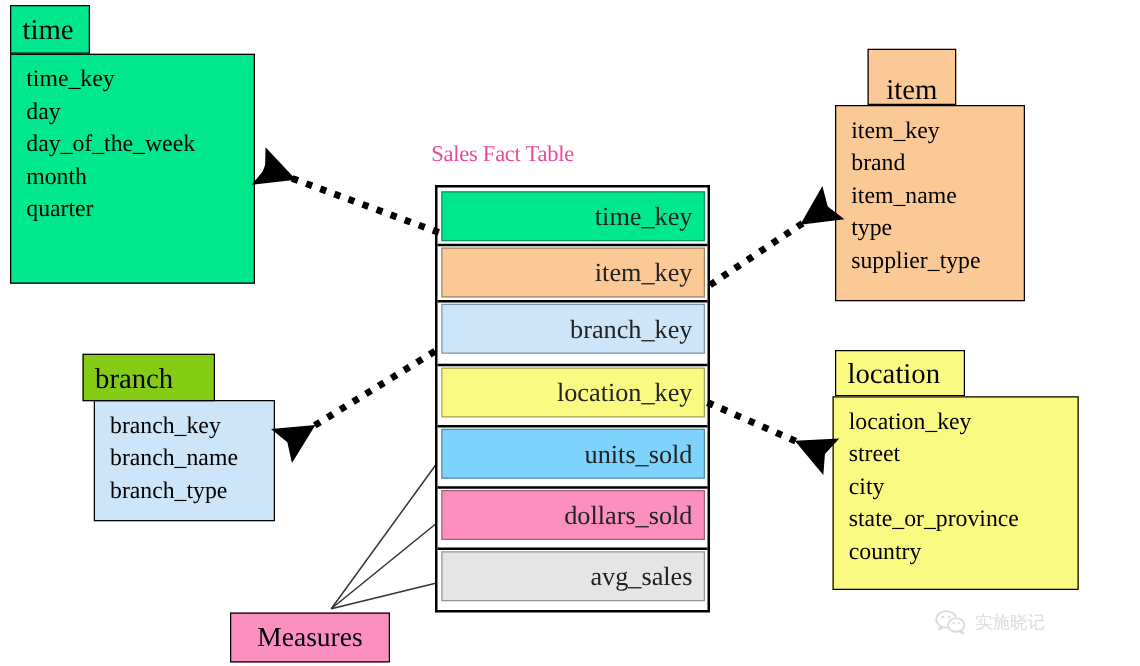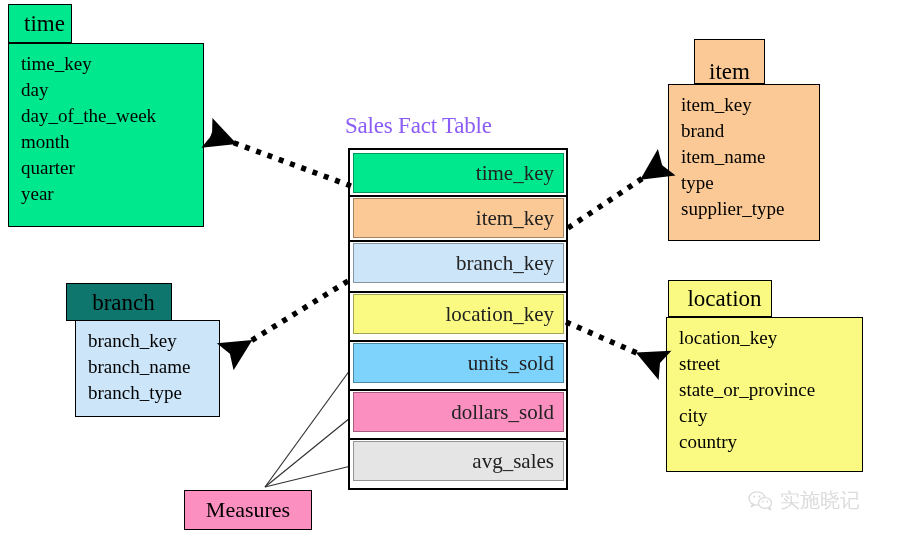--- a/index.html
+++ b/index.html
@@ -22,42 +22,41 @@
     position: absolute;
     box-sizing: border-box;
     border: 1px solid #000000;
     display: flex;
     align-items: center;
     padding-left: 9px;
     font-size: 23px;
     color: #000000;
     line-height: 1;
     z-index: 3;
-    justify-content: center;
   }
   .dim-body {
     position: absolute;
     box-sizing: border-box;
     border: 1px solid #000000;
     padding: 7px 0 6px 12px;
     z-index: 2;
   }
   .dim-field {
     font-size: 19px;
     line-height: 26px;
     color: #000000;
     white-space: nowrap;
   }
   
   #fact-title {
     position: absolute;
     left: 345px;
     top: 113px;
-    font-size: 23px;
-    color: #8b5cf6;
+    font-size: 18px;
+    color: #ec4899;
     letter-spacing: -0.2px;
     white-space: nowrap;
   }
   #fact-table {
     position: absolute;
     left: 348px;
     top: 148px;
     width: 220px;
     height: 342px;
     box-sizing: border-box;
@@ -119,78 +118,77 @@
     position: absolute;
     left: 748px;
     top: 487px;
     display: flex;
     align-items: center;
     gap: 6px;
     opacity: 0.30;
     z-index: 4;
   }
   #watermark .wm-text {
-    font-size: 20px;
+    font-size: 14px;
     color: #8a8a8a;
     font-family: "DejaVu Sans", sans-serif;
     white-space: nowrap;
   }
 </style>
 </head>
 <body>
 
 <div id="canvas">
 
   <div class="dim-table">
     <div class="dim-header" style="left:8px; top:4px; width:64px; height:39px; background:#00e88e;">
       <span>time</span>
     </div>
     <div class="dim-body" style="left:8px; top:43px; width:196px; height:184px; background:#00e88e;">
       <div class="dim-field">time_key</div>
       <div class="dim-field">day</div>
       <div class="dim-field">day_of_the_week</div>
       <div class="dim-field">month</div>
       <div class="dim-field">quarter</div>
-      <div class="dim-field">year</div>
     </div>
   </div>
 
   <div class="dim-table">
     <div class="dim-header" style="left:694px; top:39px; width:71px; height:45px; background:#fbc995; justify-content:center; padding-left:0;align-items:flex-end;">
       <span>item</span>
     </div>
     <div class="dim-body" style="left:668px; top:84px; width:152px; height:157px; background:#fbc995;">
       <div class="dim-field">item_key</div>
       <div class="dim-field">brand</div>
       <div class="dim-field">item_name</div>
       <div class="dim-field">type</div>
       <div class="dim-field">supplier_type</div>
     </div>
   </div>
 
   <div class="dim-table">
-    <div class="dim-header" style="left:66px; top:283px; width:106px; height:38px; background:#0f766e;">
+    <div class="dim-header" style="left:66px; top:283px; width:106px; height:38px; background:#84cc16;">
       <span>branch</span>
     </div>
     <div class="dim-body" style="left:75px; top:320px; width:145px; height:97px; background:#cce5f9;">
       <div class="dim-field">branch_key</div>
       <div class="dim-field">branch_name</div>
       <div class="dim-field">branch_type</div>
     </div>
   </div>
 
   <div class="dim-table">
     <div class="dim-header" style="left:668px; top:280px; width:104px; height:37px; background:#fafa82;">
       <span>location</span>
     </div>
     <div class="dim-body" style="left:666px; top:317px; width:197px; height:155px; background:#fafa82;">
       <div class="dim-field">location_key</div>
       <div class="dim-field">street</div>
+      <div class="dim-field">city</div>
       <div class="dim-field">state_or_province</div>
-      <div class="dim-field">city</div>
       <div class="dim-field">country</div>
     </div>
   </div>
 
   <svg id="measure-lines" viewBox="0 0 912 533">
     <line x1="265" y1="487" x2="350" y2="370" stroke="#333333" stroke-width="1.2"></line>
     <line x1="265" y1="487" x2="350" y2="418" stroke="#333333" stroke-width="1.2"></line>
     <line x1="265" y1="487" x2="355" y2="465" stroke="#333333" stroke-width="1.2"></line>
   </svg>
 

